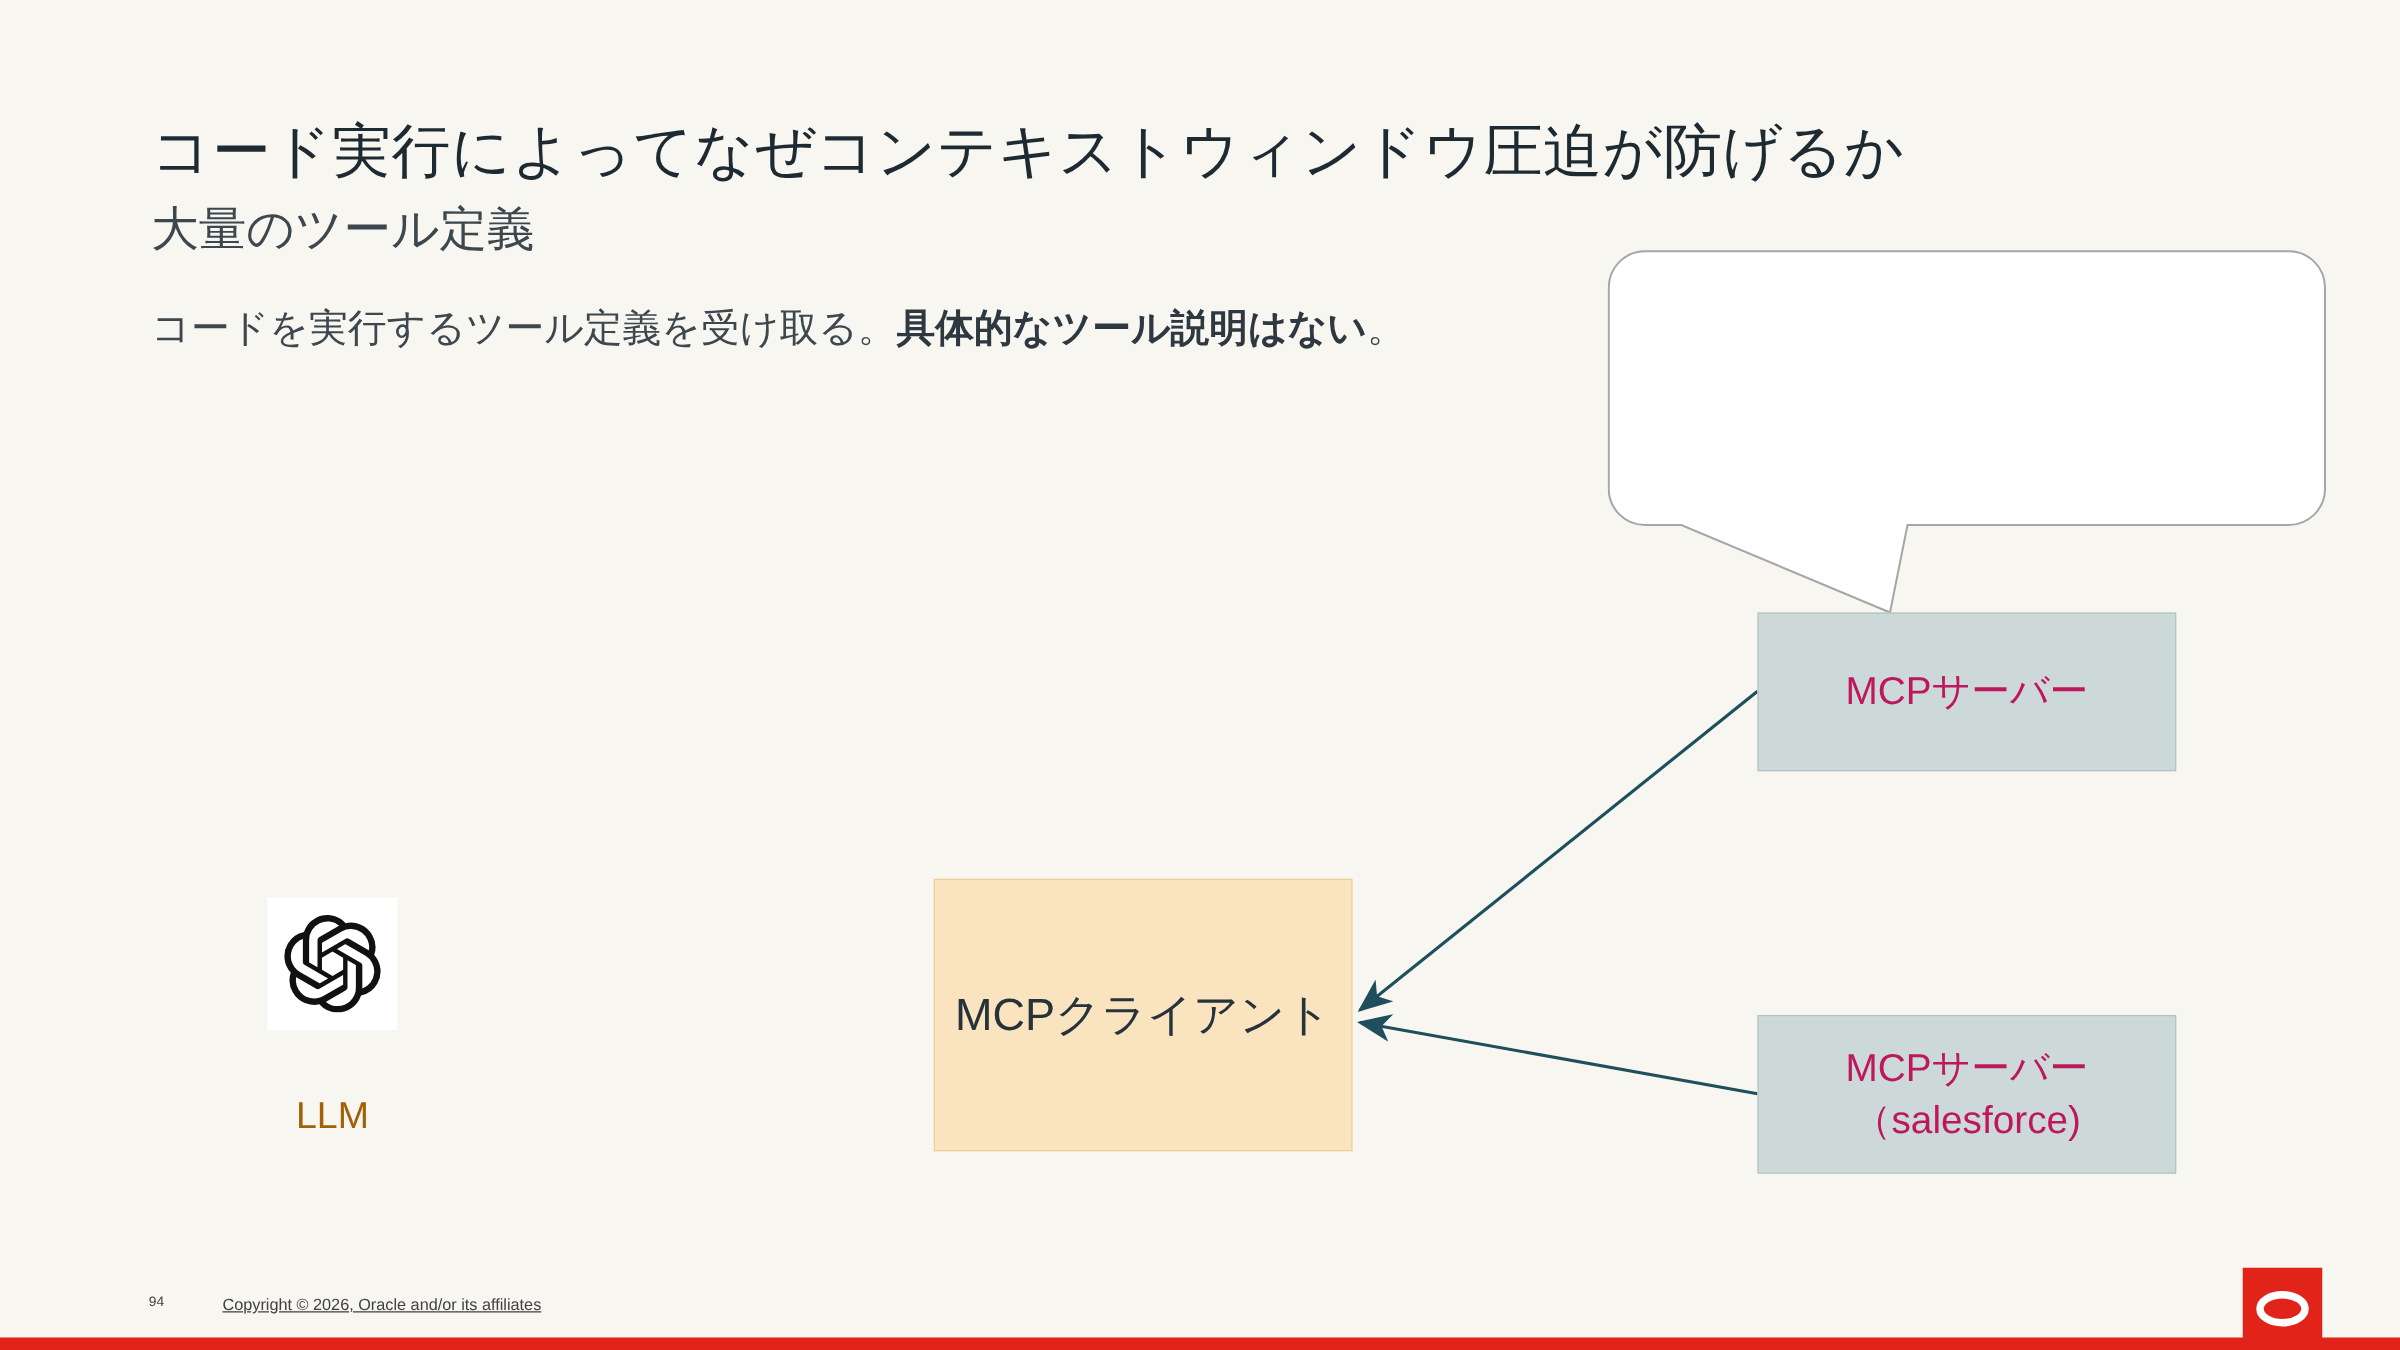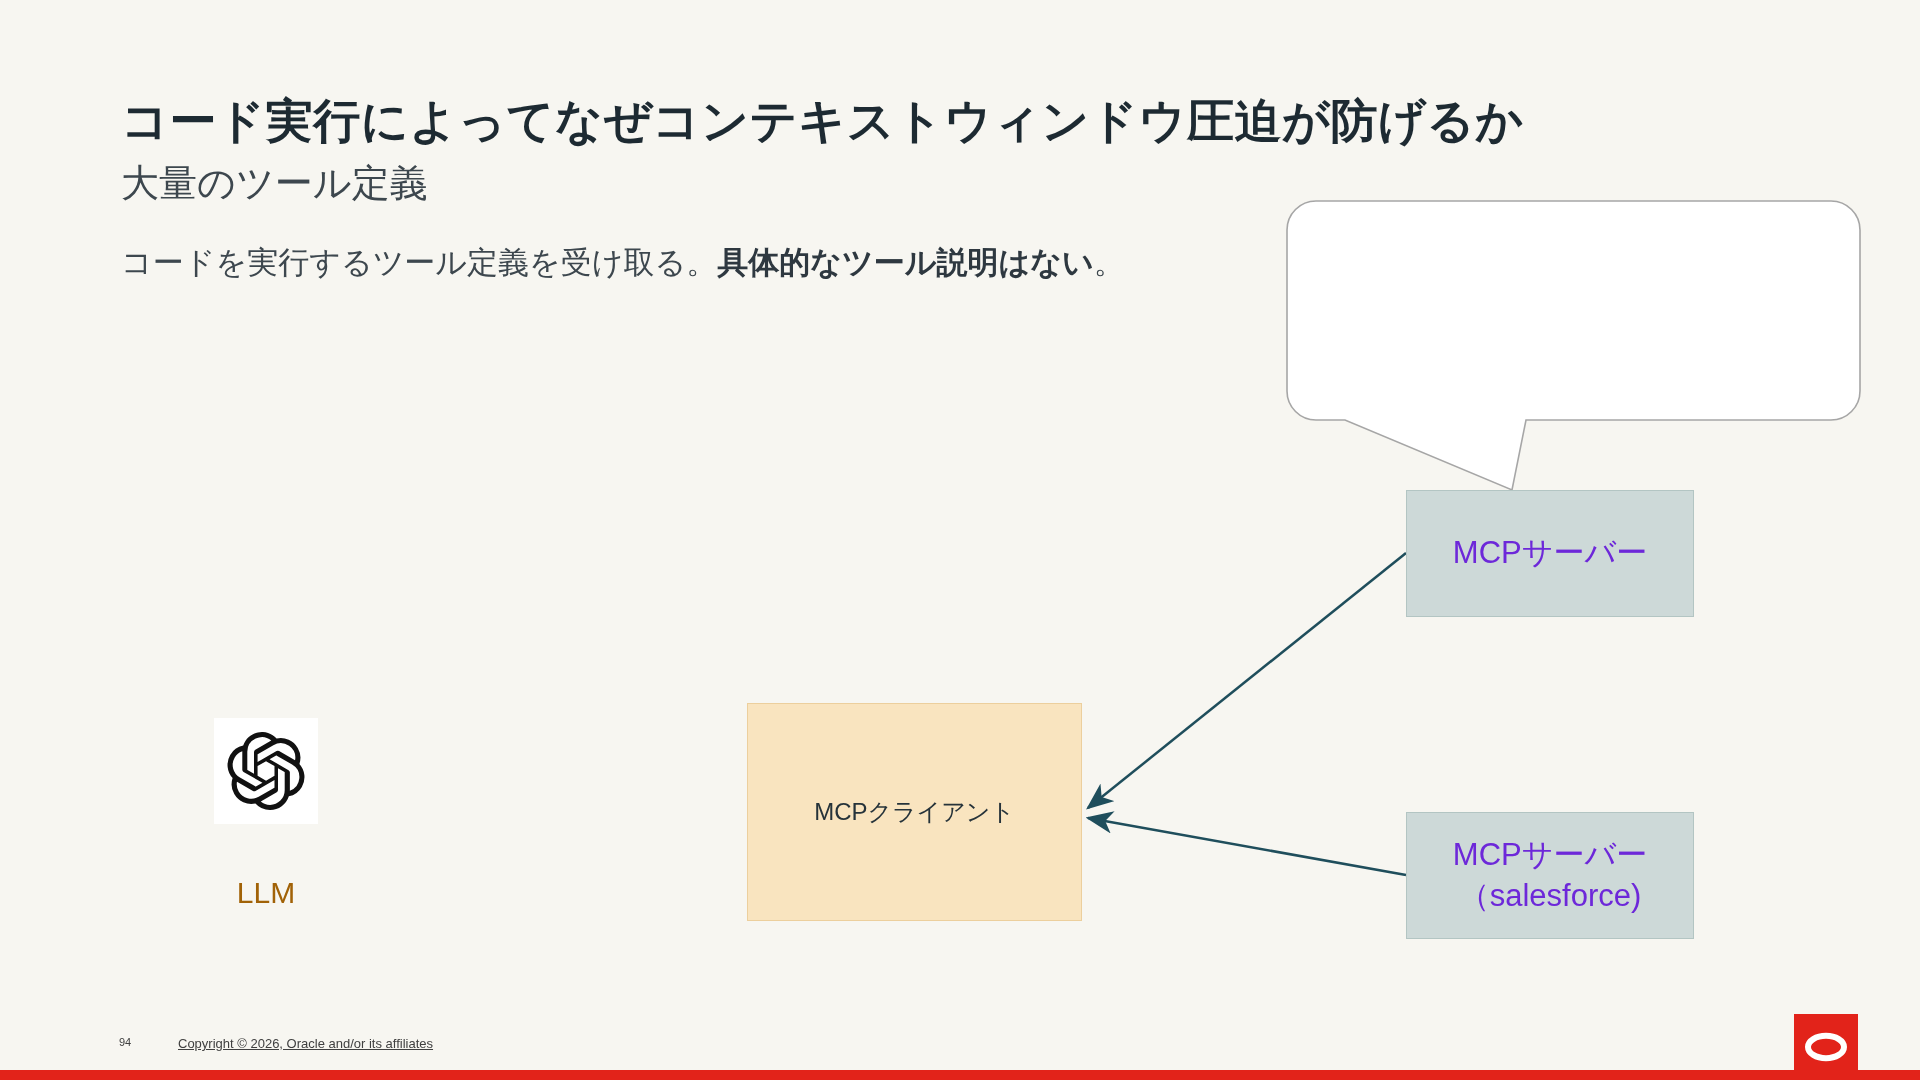--- a/index.html
+++ b/index.html
@@ -13,21 +13,21 @@
     position: relative;
     width: 1920px;
     height: 1080px;
     background: #f7f6f1;
   }
   .abs { position: absolute; }
 
   .title {
     left: 121px; top: 90px;
     font-size: 47px;
-    font-weight: 700;
+    font-weight: 400;
     color: #1d2a32;
     letter-spacing: 0.5px;
     white-space: nowrap;
   }
   .subtitle {
     left: 121px; top: 158px;
     font-size: 38px;
     font-weight: 400;
     color: #3d474e;
     white-space: nowrap;
@@ -53,36 +53,36 @@
     color: #222222;
     white-space: pre-line;
   }
 
   
   .box {
     display: flex; align-items: center; justify-content: center;
     text-align: center;
   }
   .server-box {
-    width: 288px; height: 127px;
+    width: 335px; height: 127px;
     background: #cdd9d8;
     border: 1px solid #b3c5c3;
-    color: #6d28d9;
+    color: #be185d;
     font-size: 31px;
     line-height: 1.3;
   }
   .server-google { left: 1406px; top: 490px; }
   .server-salesforce { left: 1406px; top: 812px; }
   .client-box {
     left: 747px; top: 703px;
     width: 335px; height: 218px;
     background: #f9e4bf;
     border: 1px solid #eccf9d;
     color: #26333a;
-    font-size: 24px;
+    font-size: 36px;
   }
 
   .arrows { left: 0; top: 0; pointer-events: none; }
 
   
   .openai-tile {
     left: 214px; top: 718px;
     width: 104px; height: 106px;
     background: #ffffff;
     display: flex; align-items: center; justify-content: center;

